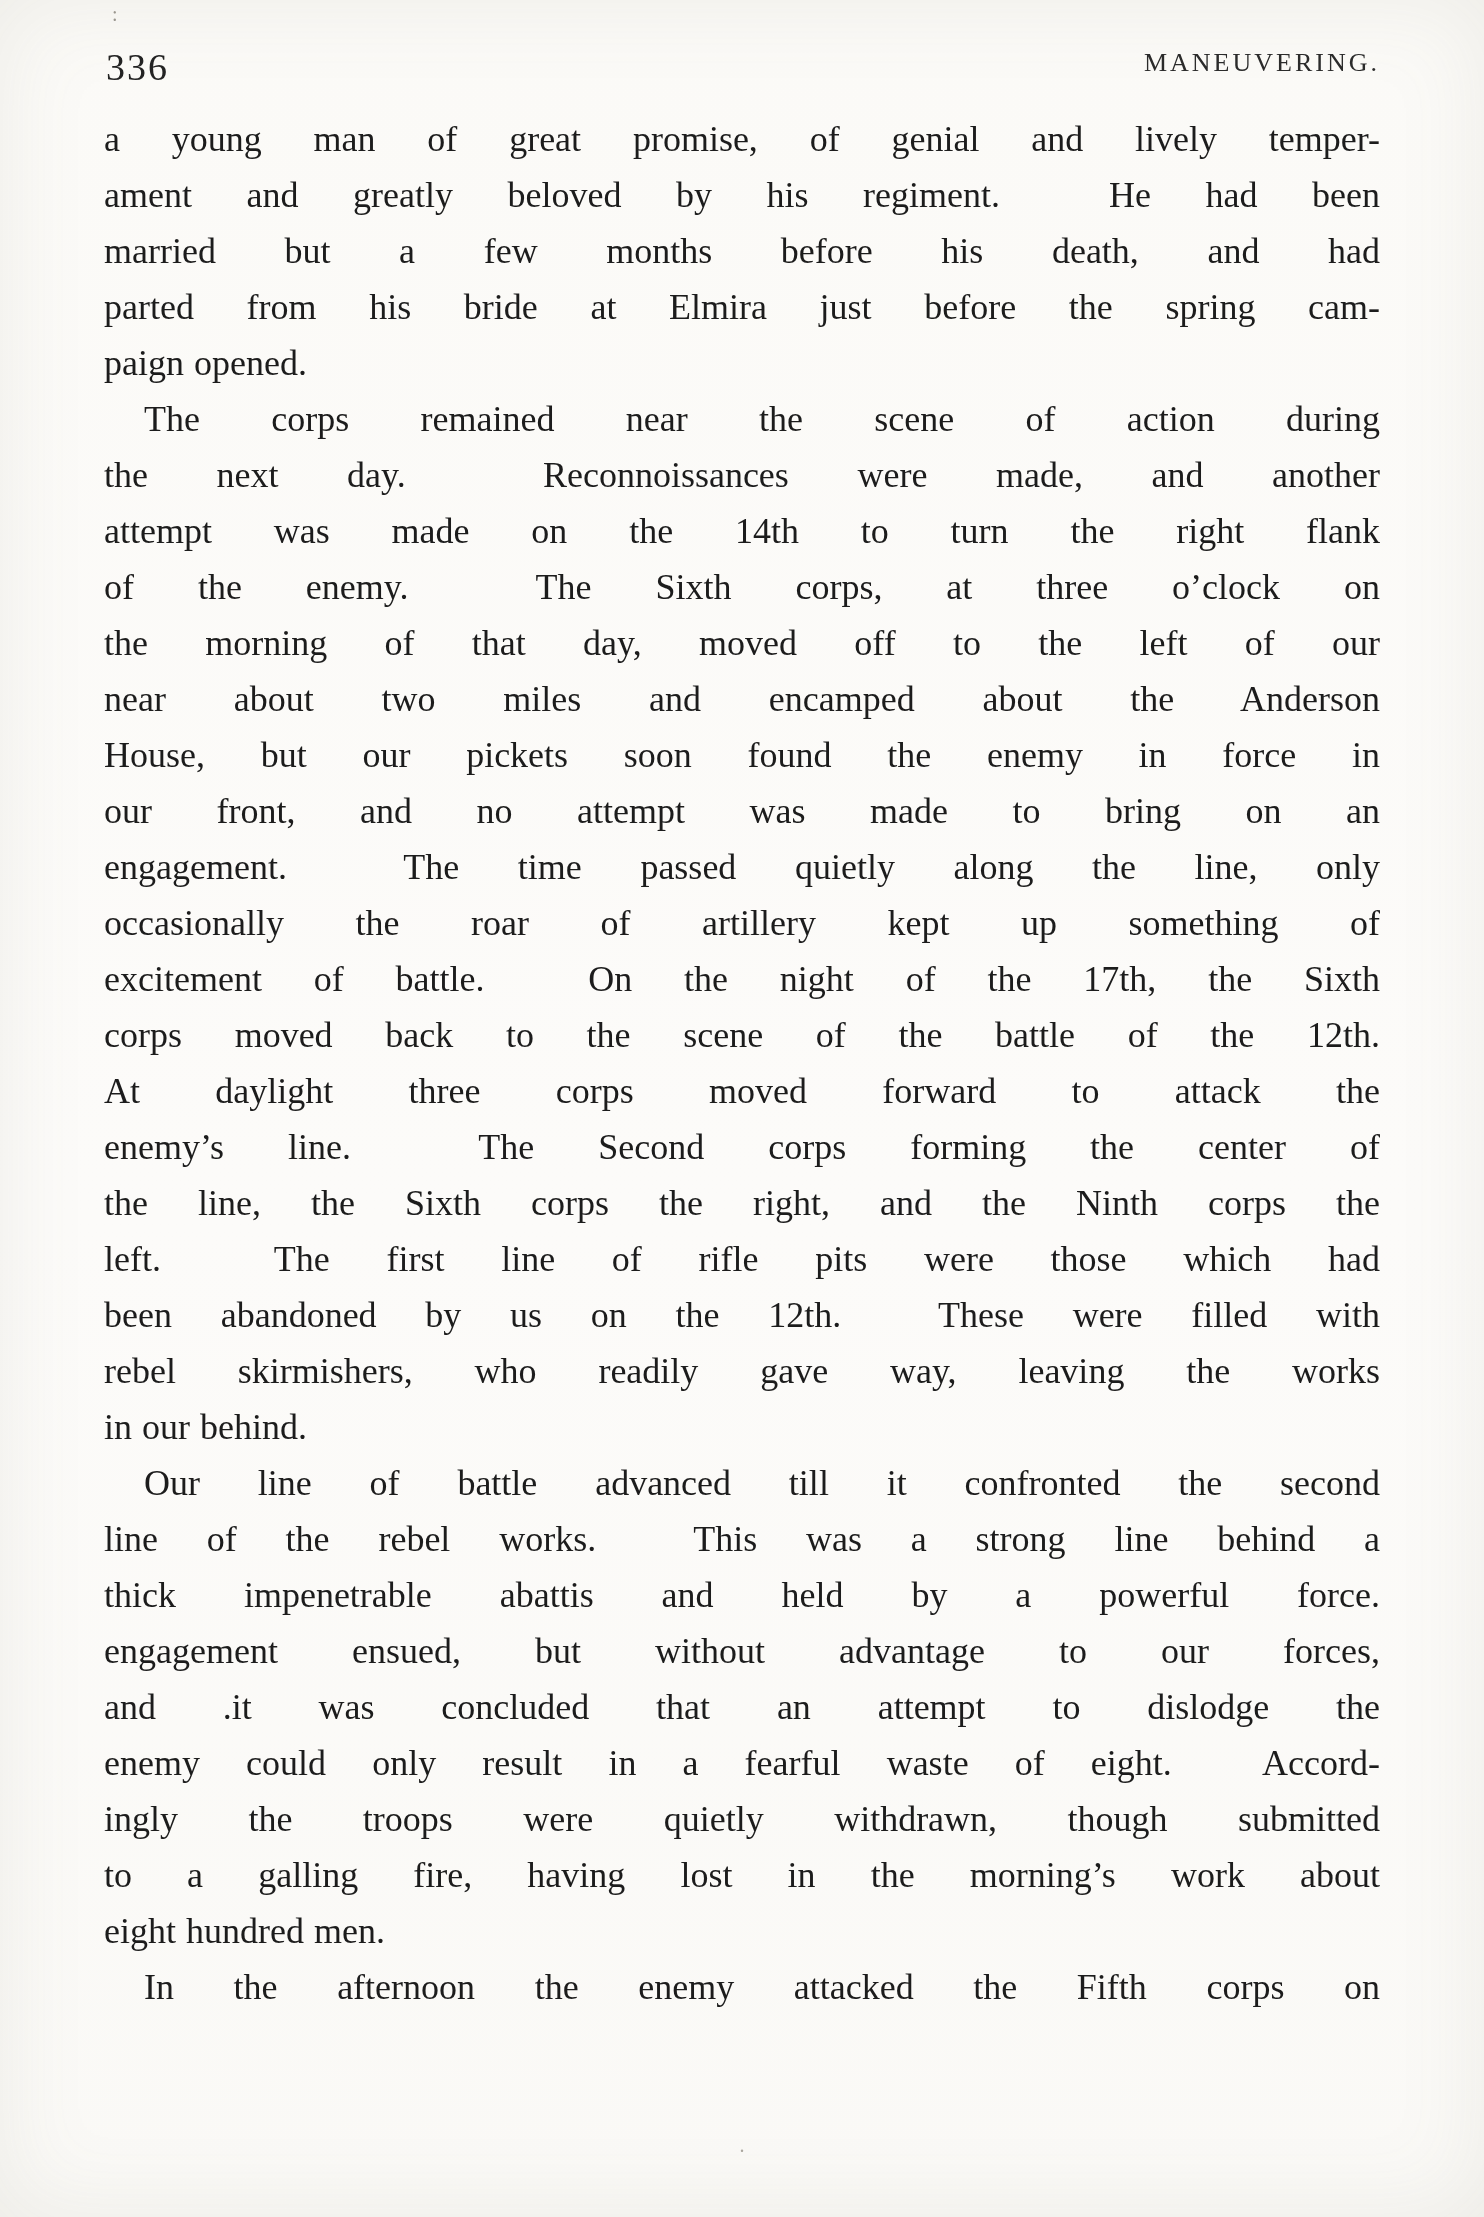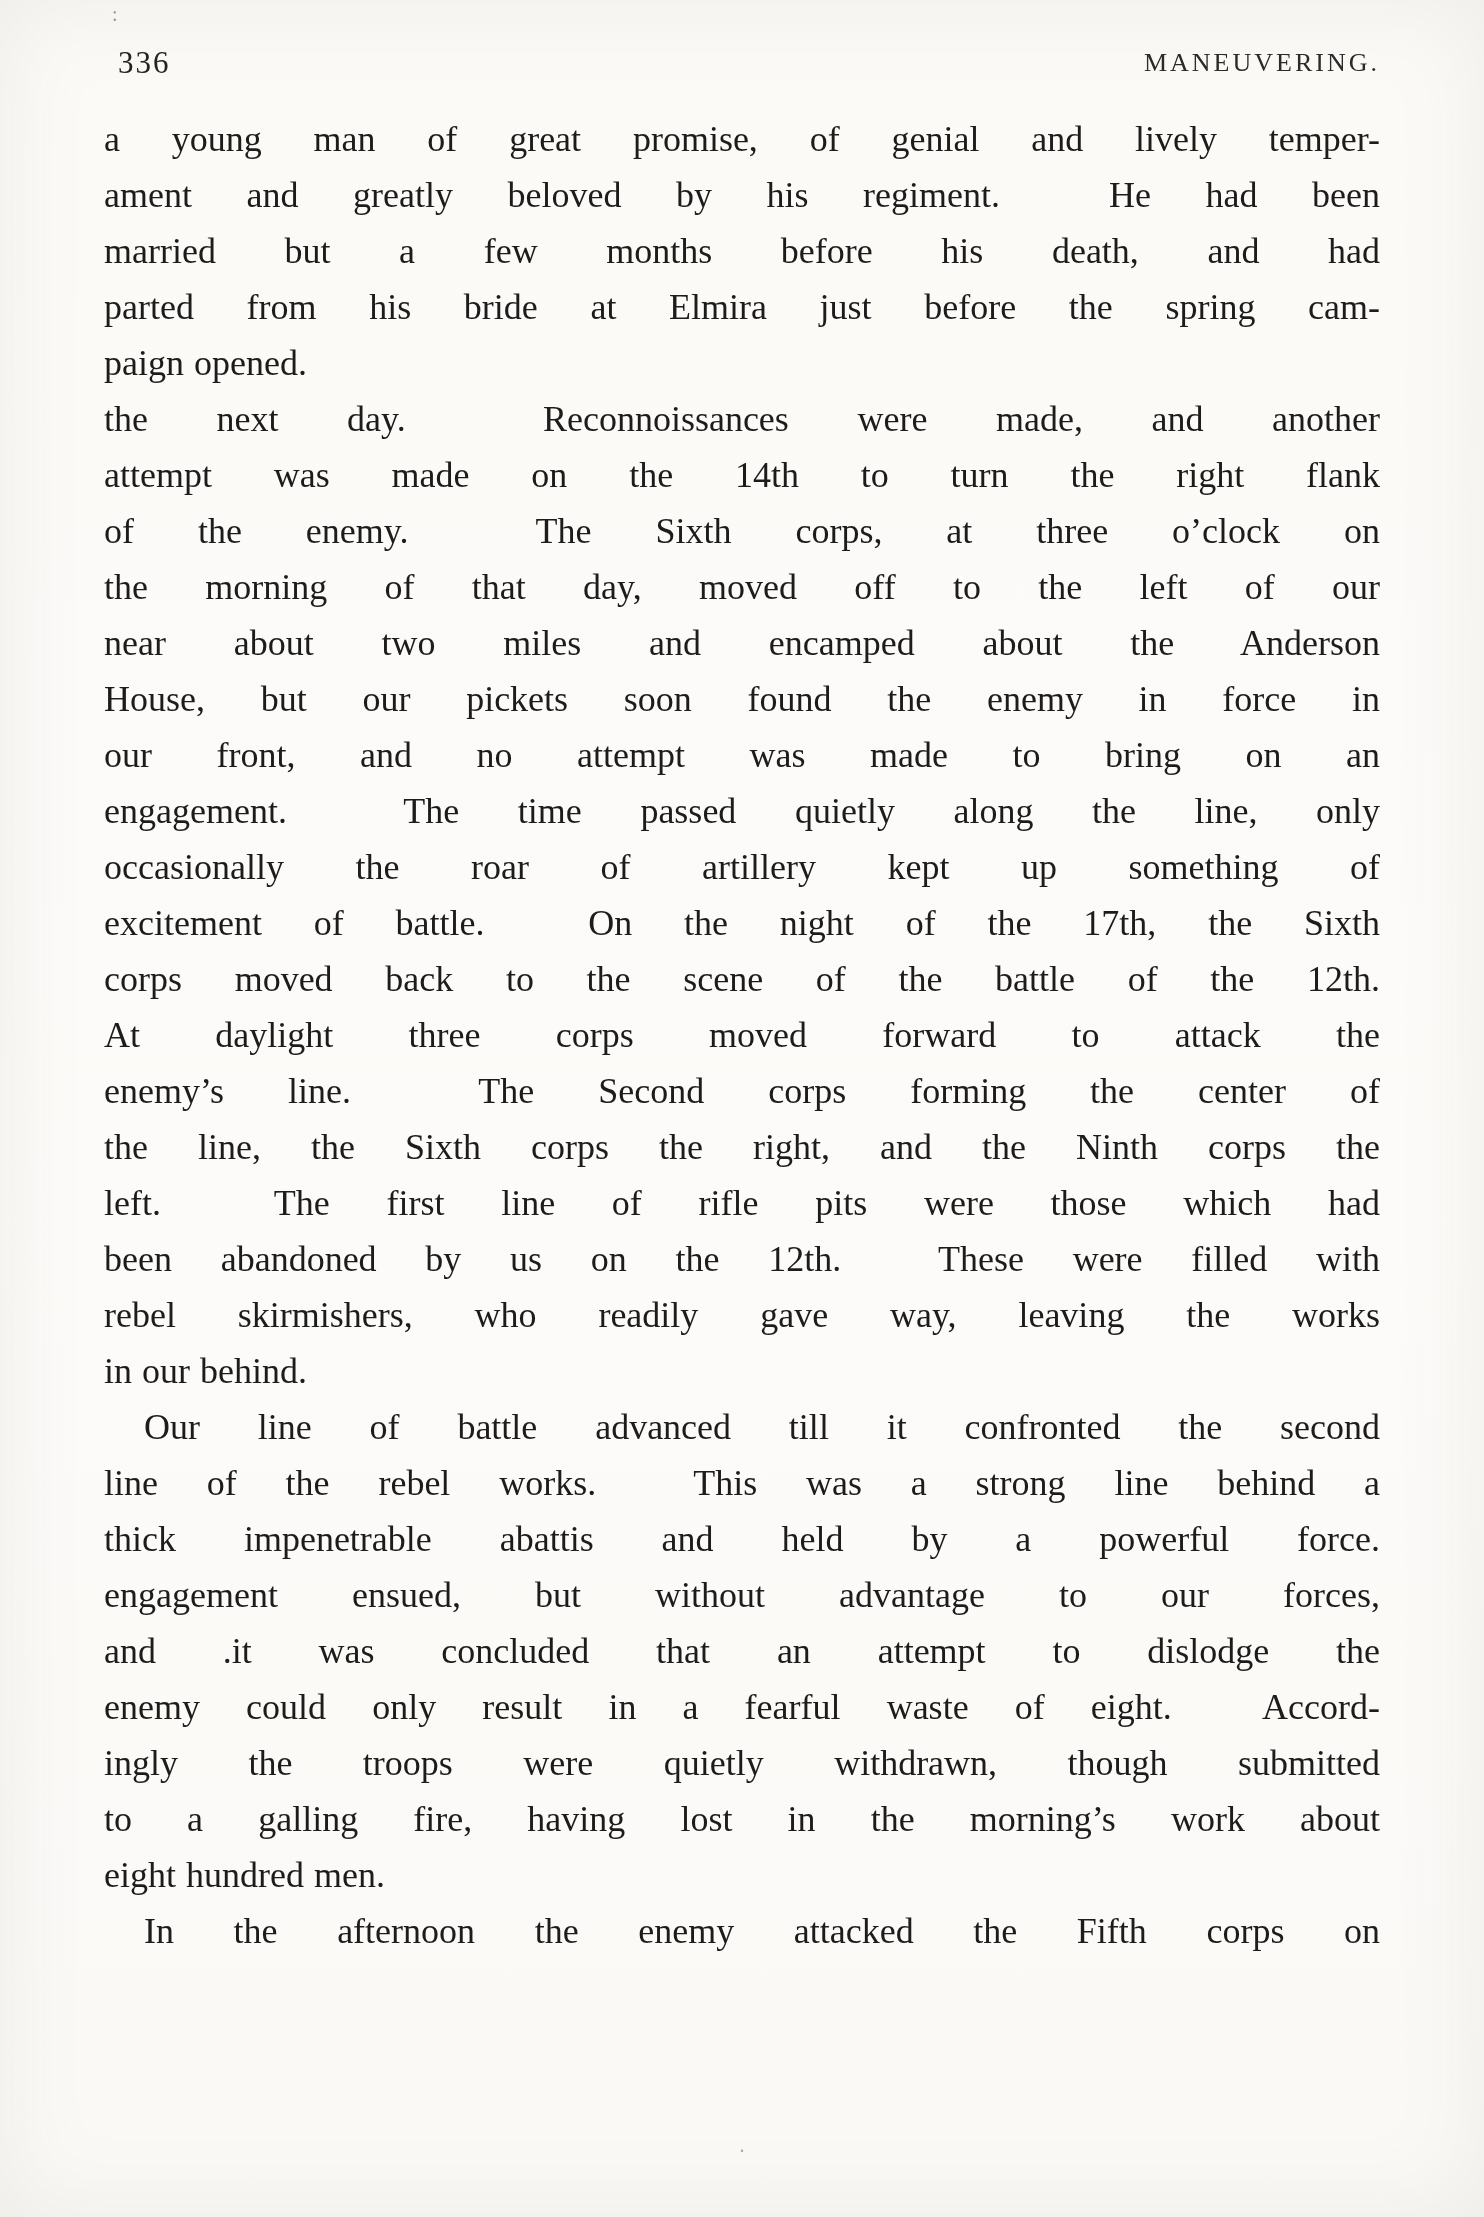--- a/index.html
+++ b/index.html
@@ -20,23 +20,23 @@
     box-sizing: border-box;
     padding: 45px 104px 0 104px;
   }
   .header-row {
     position: relative;
     height: 40px;
     margin-bottom: 26px;
   }
   .page-number {
     position: absolute;
-    left: 14px;
+    left: 2px;
     top: 0;
-    font-size: 31px;
+    font-size: 38px;
     letter-spacing: 2px;
     color: #232323;
   }
   .running-header {
     display: block;
     text-align: right;
     font-size: 26px;
     letter-spacing: 3px;
     color: #2b2b2b;
     padding-top: 3px;
@@ -91,20 +91,21 @@
 
   <div class="body-block">
       <div class="paragraph">
         <div class="line">a young man of great promise, of genial and lively temper-</div>
         <div class="line">ament and greatly beloved by his regiment.  He had been</div>
         <div class="line">married but a few months before his death, and had</div>
         <div class="line">parted from his bride at Elmira just before the spring cam-</div>
         <div class="line line-end">paign opened.</div>
       </div>
       <div class="paragraph">
+        <div class="line indent">The corps remained near the scene of action during</div>
         <div class="line">the next day.  Reconnoissances were made, and another</div>
         <div class="line">attempt was made on the 14th to turn the right flank</div>
         <div class="line">of the enemy.  The Sixth corps, at three o’clock on</div>
         <div class="line">the morning of that day, moved off to the left of our</div>
         <div class="line">near about two miles and encamped about the Anderson</div>
         <div class="line">House, but our pickets soon found the enemy in force in</div>
         <div class="line">our front, and no attempt was made to bring on an</div>
         <div class="line">engagement.  The time passed quietly along the line, only</div>
         <div class="line">occasionally the roar of artillery kept up something of</div>
         <div class="line">excitement of battle.  On the night of the 17th, the Sixth</div>

